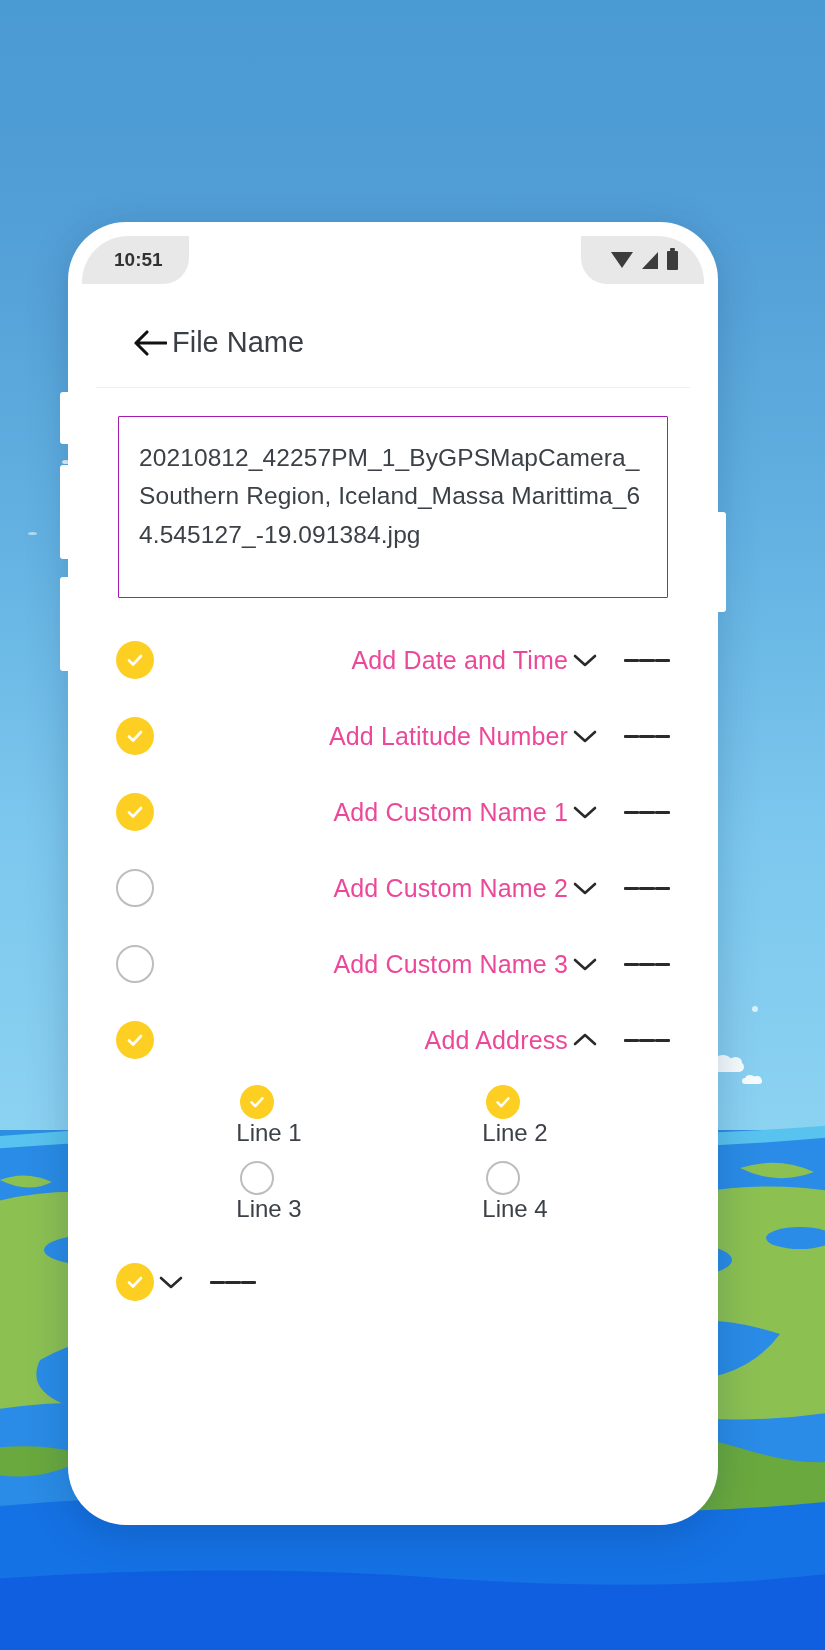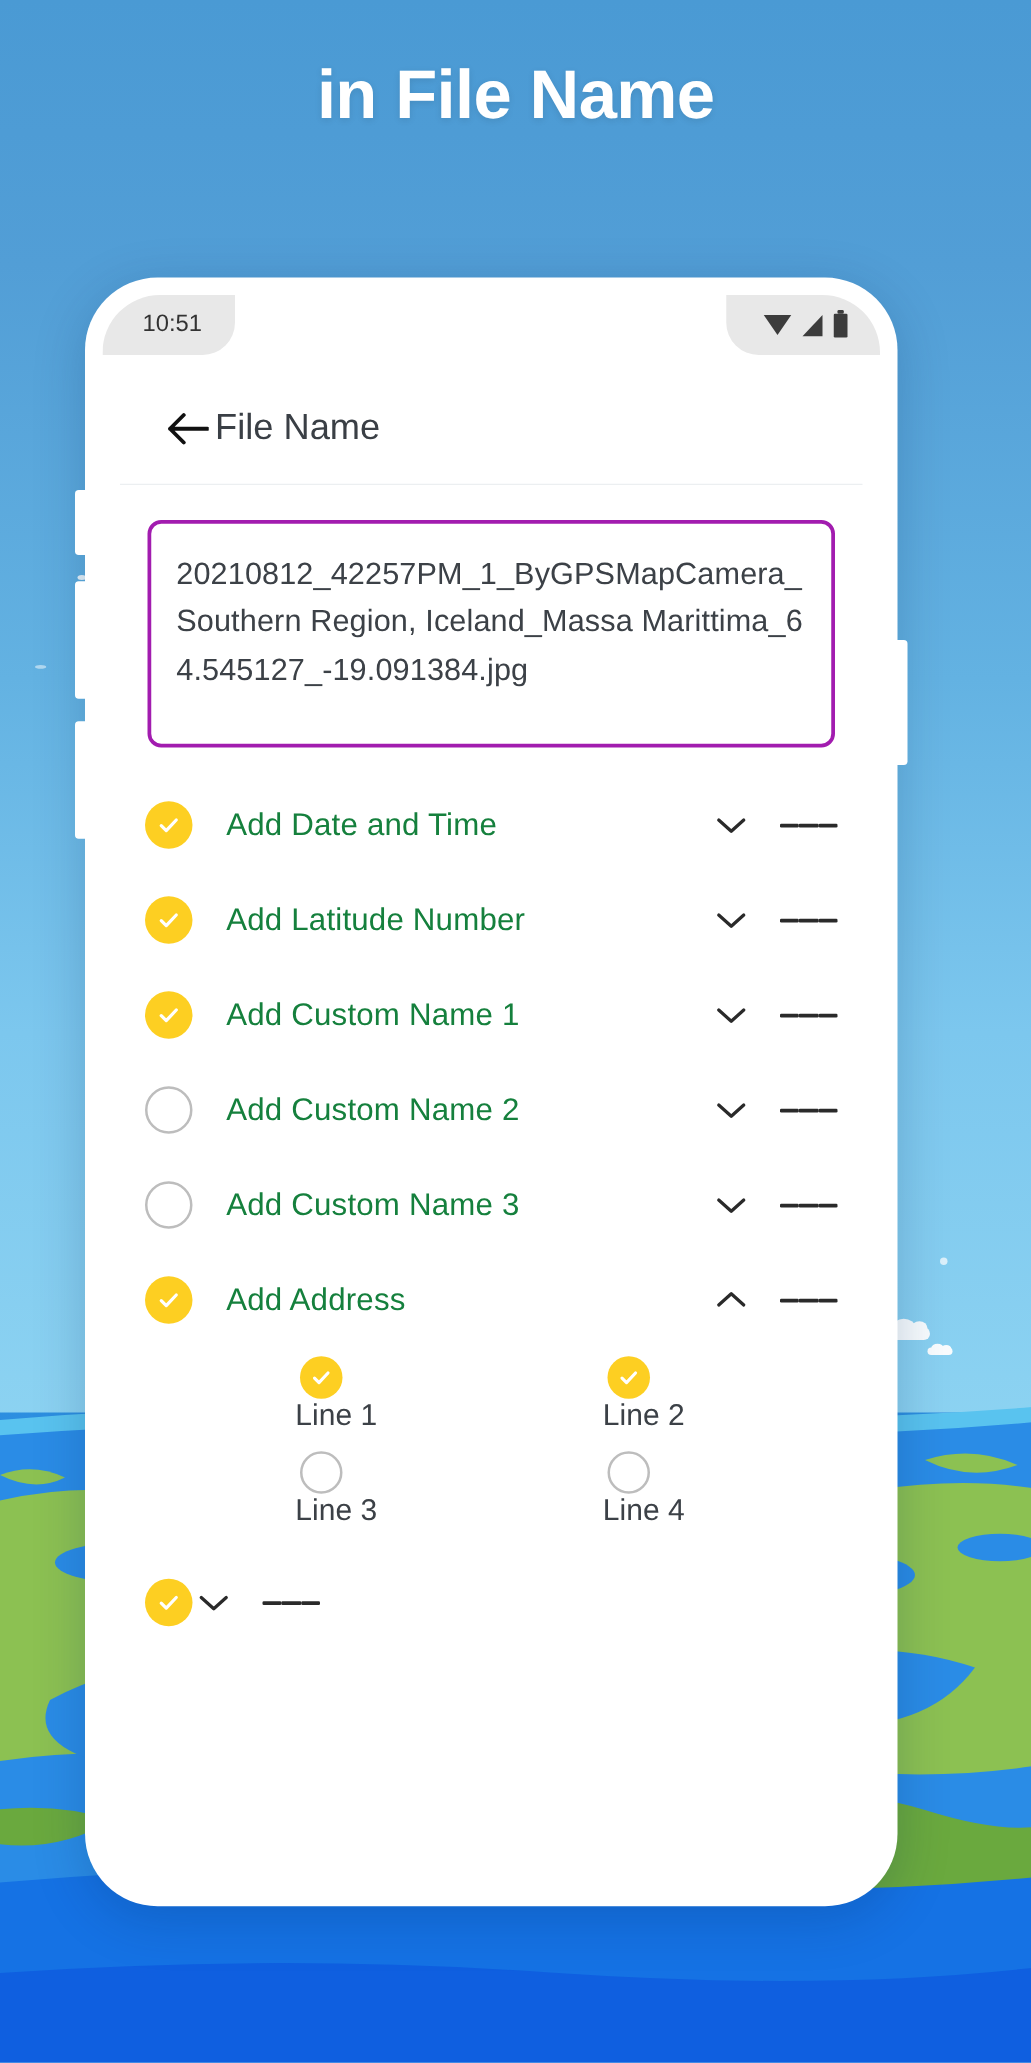--- a/index.html
+++ b/index.html
@@ -69,41 +69,41 @@
   .statusbar {
     position:relative; height:62px; width:100%;
     display:flex; align-items:flex-start; background:#fff;
   }
   .sb-pill {
     position:absolute; top:0; height:48px; background:#e8e8e8;
     display:flex; align-items:center;
   }
   .sb-left  { left:0; padding-left:32px; padding-right:26px; border-bottom-right-radius:26px; }
   .sb-right { right:0; padding-right:26px; padding-left:30px; border-bottom-left-radius:26px; gap:9px; }
-  .sb-time { font-size:19px; color:#333; font-weight:400; }
+  .sb-time { font-size:19px; color:#333; font-weight:700; }
   .ic-wifi { width:0;height:0;border-left:11px solid transparent;border-right:11px solid transparent;border-top:16px solid #3c3c3c; }
   .ic-signal { width:0;height:0;border-left:16px solid transparent;border-bottom:17px solid #3c3c3c; }
   .ic-batt { width:11px;height:19px;background:#3c3c3c;border-radius:1px;position:relative; }
   .ic-batt::before{content:"";position:absolute;top:-3px;left:3px;width:5px;height:3px;background:#3c3c3c;border-radius:1px;}
 
   
   .appbar {
     height:90px; display:flex; align-items:center;
     padding:0 32px; background:#fff;
     border-bottom:1px solid #eceff1;
     margin:0 14px;
   }
   .back-arrow { width:44px; height:44px; display:flex; align-items:center; justify-content:center; cursor:pointer; }
   .appbar-title { font-size:29px; color:#3a3f45; }
 
   
   .fname-box {
     margin:28px 36px 0 36px;
-    border:3px solid #a21caf;
-    border-radius:11px;
+    border:1px solid #a21caf;
+    border-radius:1px;
     padding:22px 20px 30px 20px;
     min-height:182px;
     background:#fff;
   }
   .fname-text {
     font-size:24.5px; color:#3c4147; line-height:1.57;
     word-break:break-all; letter-spacing:.1px;
   }
 
   
@@ -113,21 +113,21 @@
     height:76px; padding:0 34px;
   }
   .chk {
     width:38px; height:38px; border-radius:50%;
     flex:0 0 38px; display:flex; align-items:center; justify-content:center;
     cursor:pointer;
   }
   .chk.on  { background:#fdcf22; }
   .chk.off { background:transparent; border:2px solid #bdbdbd; }
   .chk svg { display:block; }
-  .row-label { font-size:25px; color:#15803d; margin-left:27px; flex:1; letter-spacing:.15px; }
+  .row-label { font-size:25px; color:#ec4899; margin-left:27px; flex:1; letter-spacing:.15px;text-align:right; }
   .chev { width:34px; display:flex; align-items:center; justify-content:center; cursor:pointer; }
   .drag { width:46px; display:flex; align-items:center; justify-content:center; margin-left:22px; cursor:grab; }
   .drag i { display:block; width:30px; height:3px; background:#2a2a2a; border-radius:1px; margin:3.5px 0; }
 
   
   .subrow { display:flex; align-items:center; height:76px; padding:0 34px 0 52px; }
   .subcell { display:flex; align-items:center; width:246px;flex-direction:column; }
   .subcell .chk { width:34px; height:34px; flex:0 0 34px; }
   .sub-label { font-size:24px; color:#3c4147; margin-left:24px; }
 </style>
@@ -171,21 +171,20 @@
   </div>
 
   <div class="cloud cloud-a"></div>
   <div class="cloud cloud-b"></div>
   <div class="spark" style="left:62px;top:460px;width:7px;height:4px;"></div>
   <div class="spark" style="left:28px;top:532px;width:9px;height:3px;opacity:.5;"></div>
   <div class="spark" style="left:752px;top:1006px;width:6px;height:6px;opacity:.7;"></div>
 </div>
 
 <div class="headline">
-  <div>in File Name</div>
 </div>
 
 <div class="phone">
   <div class="side-btn btn-1"></div>
   <div class="side-btn btn-2"></div>
   <div class="side-btn btn-3"></div>
   <div class="side-btn btn-r"></div>
 
   <div class="screen">
 

